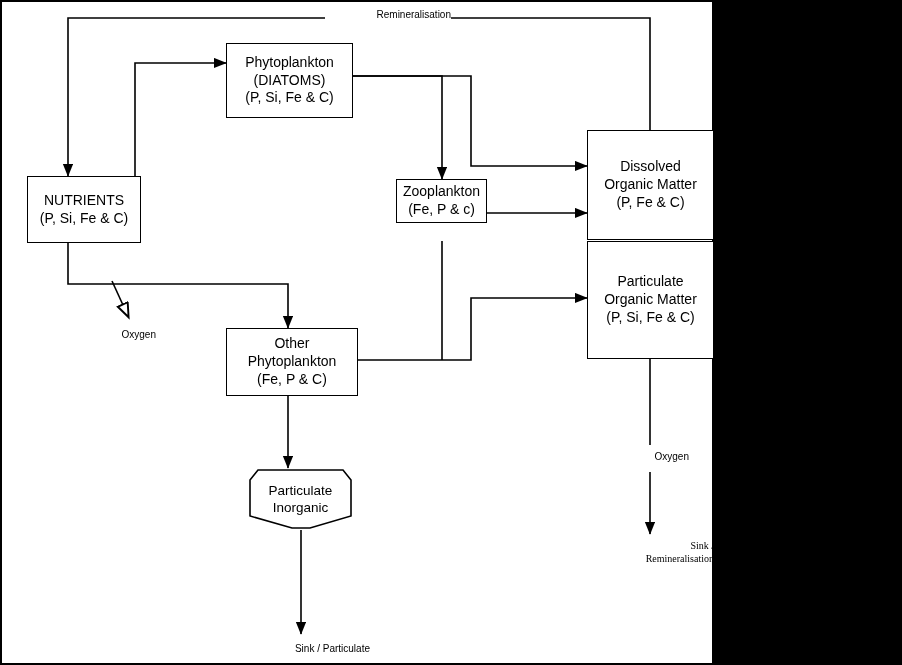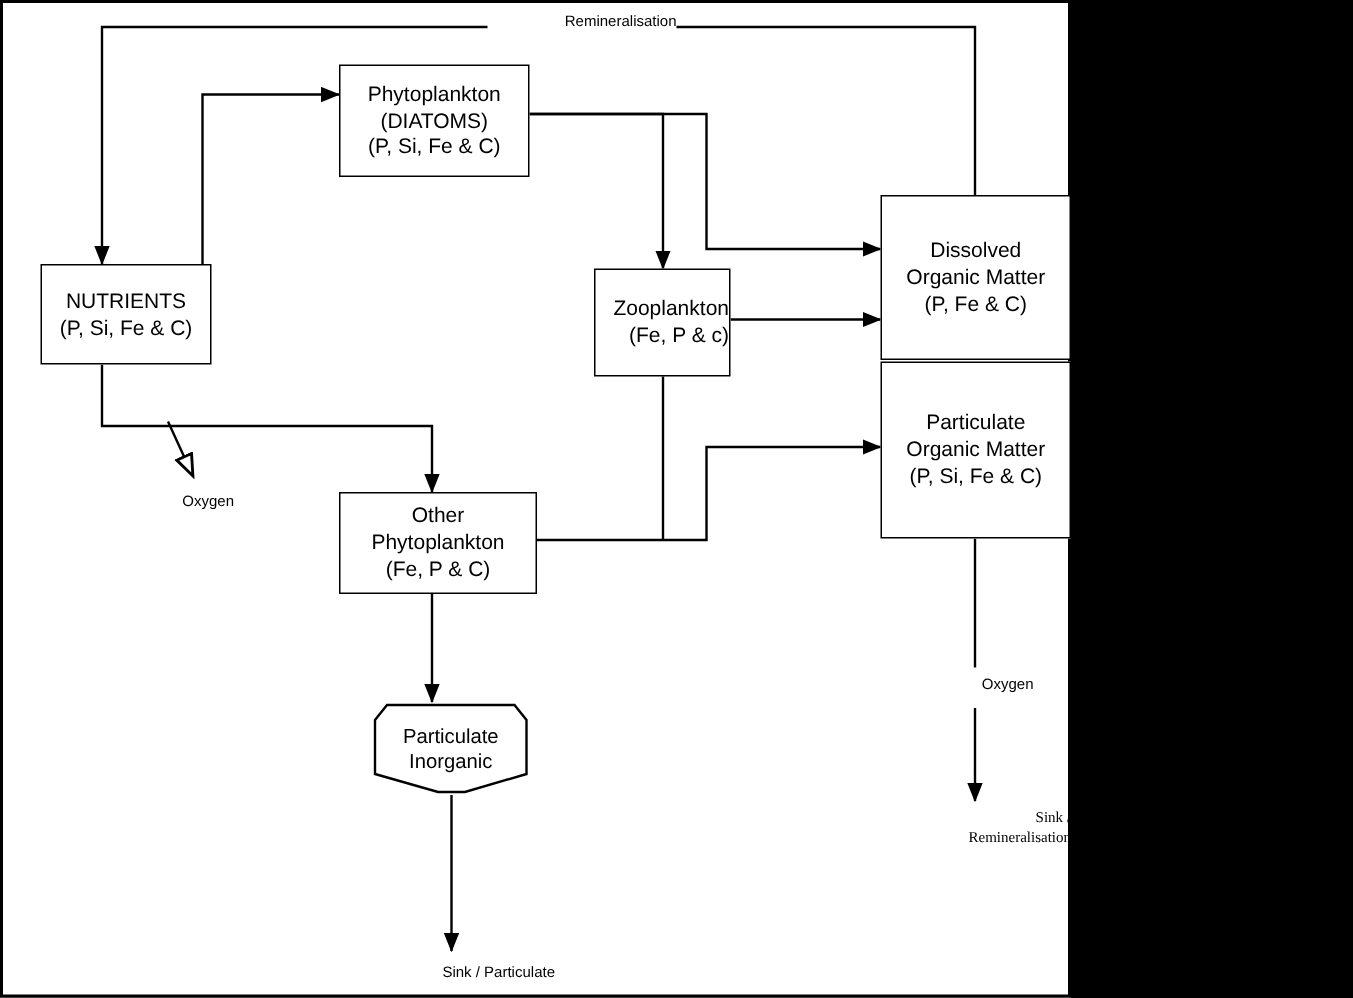--- a/index.html
+++ b/index.html
@@ -62,21 +62,21 @@
     <div>NUTRIENTS</div>
     <div>(P, Si, Fe &amp; C)</div>
   </div>
 
   <div class="node" style="left:224px;top:41px;width:127px;height:75px;">
     <div>Phytoplankton</div>
     <div>(DIATOMS)</div>
     <div>(P, Si, Fe &amp; C)</div>
   </div>
 
-  <div class="node" style="left:394px;top:177px;width:91px;height:72px;align-items:flex-end;">
+  <div class="node" style="left:394px;top:177px;width:91px;height:44px;">
     <div>Zooplankton</div>
     <div>(Fe, P &amp; c)</div>
   </div>
 
   <div class="node" style="left:585px;top:128px;width:127px;height:110px;">
     <div>Dissolved</div>
     <div>Organic Matter</div>
     <div>(P, Fe &amp; C)</div>
   </div>
 

